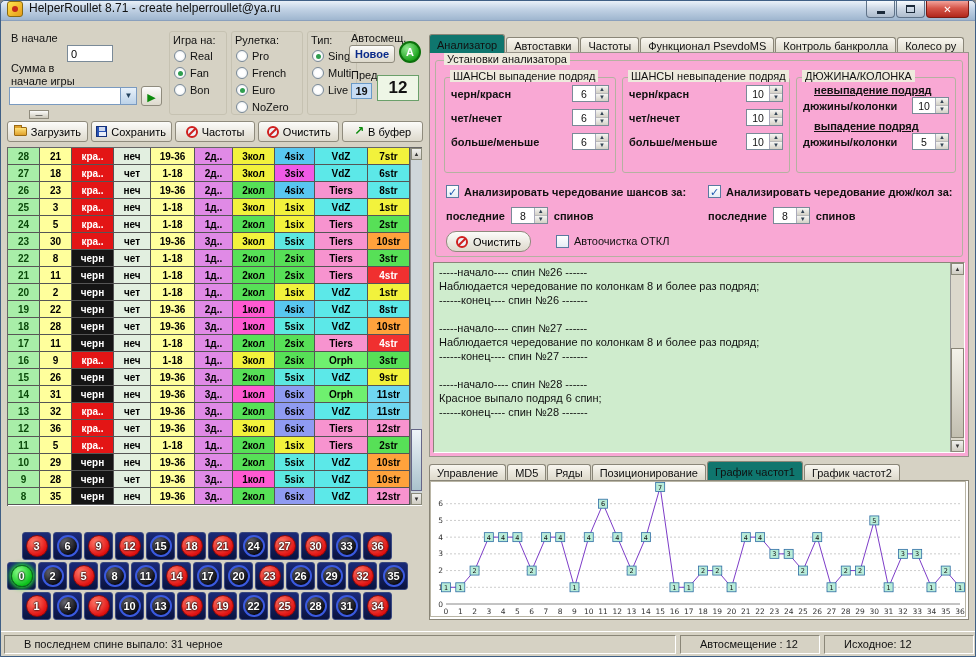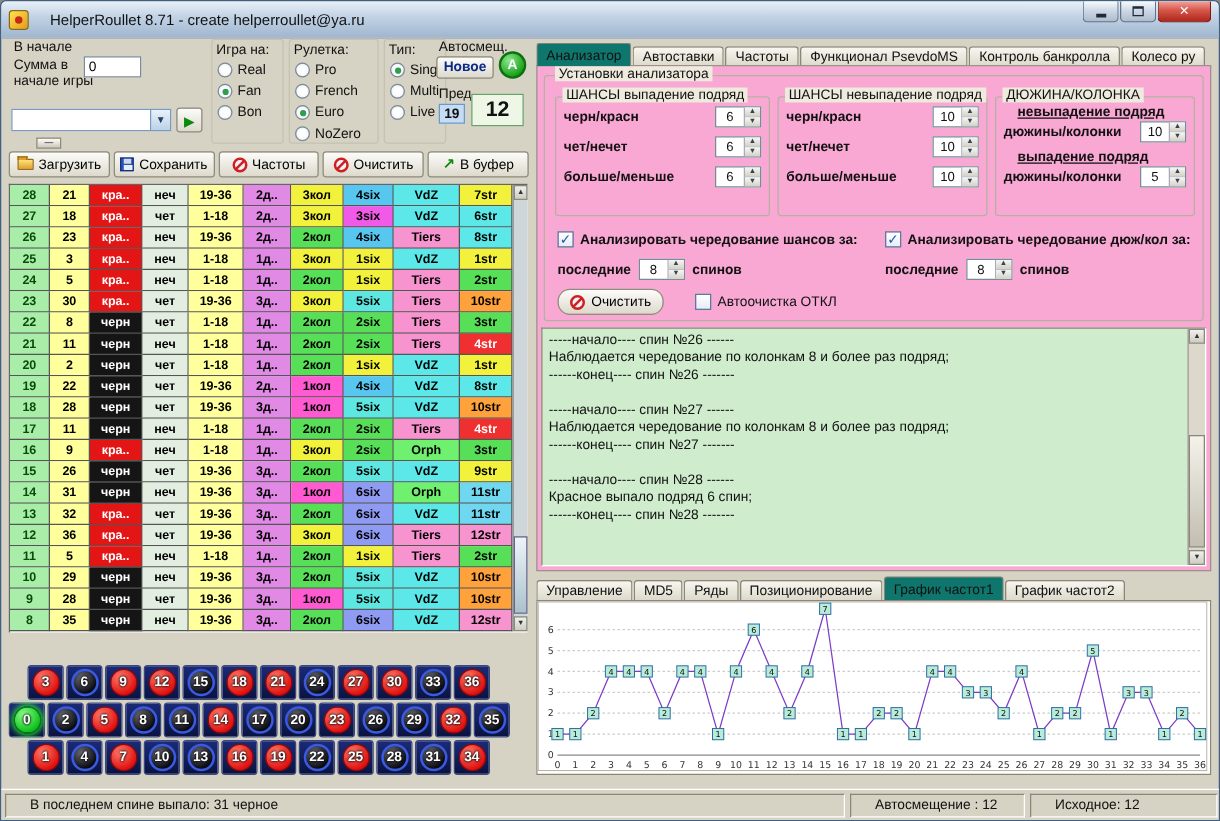--- a/index.html
+++ b/index.html
@@ -1,34 +1,34 @@
 <!DOCTYPE html>
 <html><head>
 <meta charset="utf-8">
 <style>
   html,body{margin:0;padding:0;width:976px;height:657px;overflow:hidden;background:#888;}
   *{box-sizing:border-box;}
   .window{position:relative;width:976px;height:657px;background:#d6d2c4;border:1px solid #3f5f85;
     border-radius:5px 5px 0 0;font-family:"Liberation Sans","DejaVu Sans",sans-serif;font-size:11px;color:#111;overflow:hidden;}
   
-  .titlebar{position:absolute;left:0;top:0;right:0;height:30px;display:flex;align-items:center;padding:0 6px;
-    background:linear-gradient(#e9f0f8,#c4d4e6 40%,#9fb6cf);border-bottom:1px solid #8aa0bd;border-radius:4px 4px 0 0;gap:11px;}
+  .titlebar{position:absolute;left:0;top:0;right:0;height:20px;display:flex;padding:0 6px;
+    background:linear-gradient(#e9f0f8,#c4d4e6 40%,#9fb6cf);border-bottom:1px solid #8aa0bd;border-radius:4px 4px 0 0;}
   .app-icon{width:16px;height:16px;margin-right:6px;background:linear-gradient(135deg,#ffe34d,#e69b17);
     border:1px solid #8a6a10;border-radius:3px;position:relative;}
   .app-icon::after{content:"";position:absolute;left:4px;top:4px;width:6px;height:6px;border-radius:50%;background:#c42a1a;}
   .title{flex:1;font-size:12px;}
   .winbtns{display:flex;align-items:flex-start;height:100%;}
   .wb{width:29px;height:17px;border:1px solid #5f7288;border-top:none;display:flex;align-items:center;justify-content:center;
     background:linear-gradient(#f8fbff,#cfd9e6 45%,#aebccd);border-radius:0 0 4px 4px;margin-left:1px;cursor:pointer;font-size:10px;color:#1c2a3a;}
   .wb.close{width:43px;background:linear-gradient(#f2a39b,#d6564a 45%,#b1271c);color:#fff;border-color:#7a1a12;}
   .wb-min-glyph{width:8px;height:3px;background:#1c2a3a;margin-top:7px;}
   .wb-max-glyph{width:9px;height:8px;border:1px solid #1c2a3a;border-top-width:2px;}
   
   .sg-title{position:absolute;left:10px;top:31px;}
-  .sg-sumlbl{position:absolute;left:10px;top:45px;line-height:13px;}
+  .sg-sumlbl{position:absolute;left:10px;top:61px;line-height:13px;}
   .sum-input{position:absolute;left:66px;top:44px;width:46px;height:17px;border:1px solid #7a8a98;font-size:11px;padding:0 3px;
     font-family:inherit;background:#fff;}
   .combo{position:absolute;left:8px;top:86px;width:128px;height:18px;background:#fff;border:1px solid #7a9ac0;cursor:pointer;}
   .combo-arrow{position:absolute;right:0;top:0;width:16px;height:16px;background:linear-gradient(#e8f1fa,#bcd2e8);
     border-left:1px solid #7a9ac0;text-align:center;line-height:15px;font-size:8px;color:#23425f;}
   .playbtn{position:absolute;left:140px;top:85px;width:21px;height:20px;background:linear-gradient(#fcfcfa,#ddd9cc);
     border:1px solid #8f8b7d;border-radius:3px;cursor:pointer;padding:0;}
   .play-glyph{color:#0b8a0b;font-size:11px;}
   .minusbtn{position:absolute;left:28px;top:109px;width:20px;height:9px;background:linear-gradient(#fcfcfa,#ccc8ba);
     border:1px solid #8f8b7d;font-size:7px;line-height:5px;padding:0;cursor:pointer;}
@@ -119,21 +119,21 @@
   .spin-dn{border-bottom:none;}
   .cb{width:13px;height:13px;background:linear-gradient(#fff,#e6edf5);border:1px solid #5a7aa0;display:inline-flex;
     align-items:center;justify-content:center;cursor:pointer;flex:0 0 13px;}
   .cb .t{color:#1f58b0;font-size:11px;font-weight:bold;line-height:10px;}
   .chkrow{position:absolute;display:flex;align-items:center;gap:5px;font-weight:bold;}
   #chk1{left:10px;top:124px;}#chk2{left:272px;top:124px;}
   .chkline2{position:absolute;display:flex;align-items:center;gap:6px;font-weight:bold;}
   #chk1b{left:10px;top:146px;}#chk2b{left:272px;top:146px;}
   .clearbtn2{position:absolute;left:10px;top:170px;height:21px;display:flex;align-items:center;gap:5px;padding:0 9px;
     background:linear-gradient(#fcfcfa,#ddd9cc);border:1px solid #8f8b7d;border-radius:10px;font-size:11px;font-family:inherit;cursor:pointer;}
-  #autoclean{position:absolute;left:120px;top:174px;display:flex;align-items:center;gap:5px;}
+  #autoclean{position:absolute;left:120px;top:174px;display:flex;gap:5px;}
   .logbox{position:absolute;left:3px;top:209px;width:532px;height:191px;background:#cfeccd;border:1px solid;
     border-color:#8a8678 #fff #fff #8a8678;overflow:hidden;}
   #log-text{position:absolute;left:5px;top:2px;right:17px;bottom:2px;white-space:pre-wrap;line-height:14px;}
   .logscroll{position:absolute;right:0;top:0;width:14px;height:100%;background:#dcd8cc;border-left:1px solid #999;}
   .logscroll .sa{width:13px;}
   .logthumb{position:absolute;left:0;bottom:14px;width:13px;height:90px;background:linear-gradient(#f4f2ea,#c2beb0);border:1px solid #8a8678;}
   .bottom-tabs{position:absolute;left:428px;top:458px;width:545px;height:21px;display:flex;align-items:flex-end;overflow:hidden;}
   .chartbox{position:absolute;left:428px;top:479px;width:540px;height:140px;background:#fff;border:1px solid #8a8678;}
   svg text{font-family:"DejaVu Sans",sans-serif;}
 </style>

